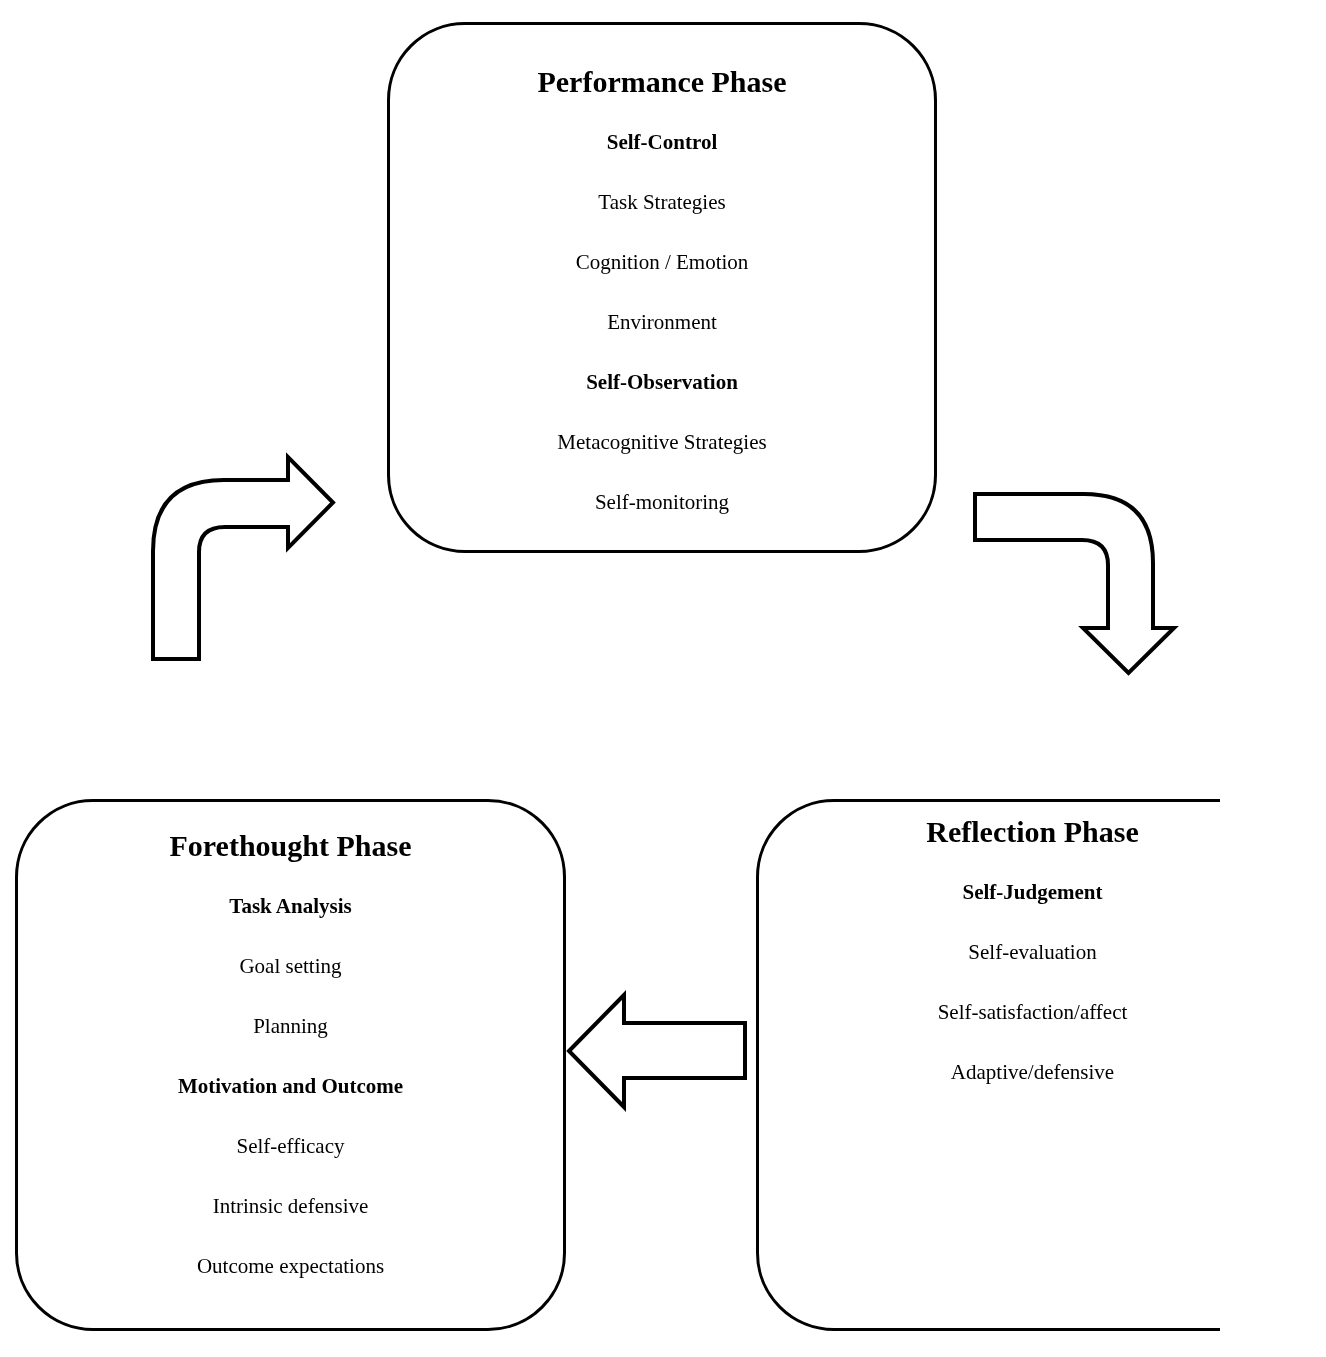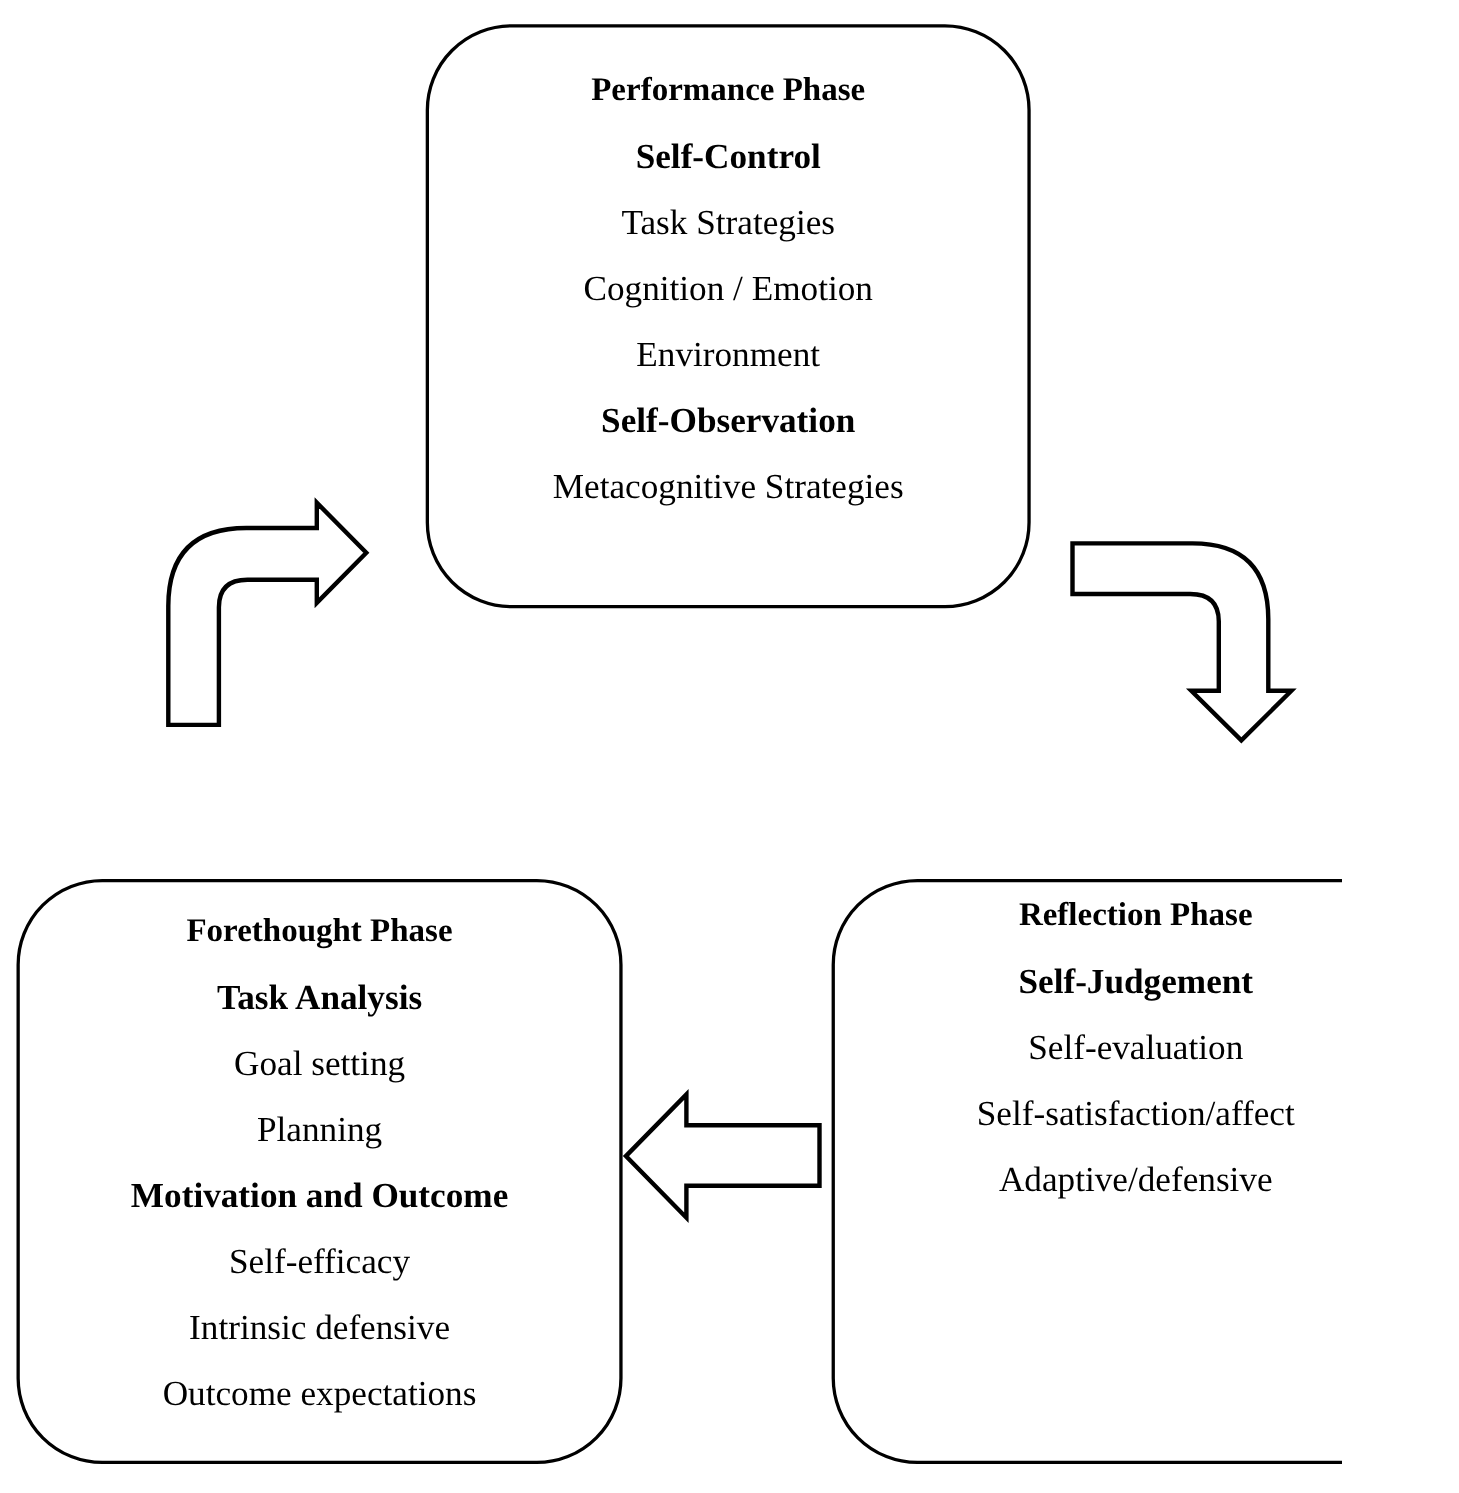--- a/index.html
+++ b/index.html
@@ -15,21 +15,21 @@
   .phase-box {
     position: absolute;
     box-sizing: border-box;
     background: #ffffff;
     border: 3px solid #000000;
     border-radius: 78px;
     text-align: center;
   }
   .phase-box .line {
     line-height: 60px;
-    font-size: 32px;
+    font-size: 21px;
     white-space: nowrap;
   }
   .phase-box .line.title {
     font-size: 30px;
     font-weight: bold;
   }
   .phase-box .line.bold {
     font-weight: bold;
   }
   #box-performance { left: 387px; top: 22px;  width: 550px; height: 531px; padding-top: 27px; }
@@ -55,20 +55,21 @@
 <div class="canvas">
 
   <div class="phase-box" id="box-performance">
     <div class="line title">Performance Phase</div>
     <div class="line bold">Self-Control</div>
     <div class="line">Task Strategies</div>
     <div class="line">Cognition / Emotion</div>
     <div class="line">Environment</div>
     <div class="line bold">Self-Observation</div>
     <div class="line">Metacognitive Strategies</div>
+    <div class="line">Self-monitoring</div>
   </div>
 
   <div class="phase-box" id="box-forethought">
     <div class="line title">Forethought Phase</div>
     <div class="line bold">Task Analysis</div>
     <div class="line">Goal setting</div>
     <div class="line">Planning</div>
     <div class="line bold">Motivation and Outcome</div>
     <div class="line">Self-efficacy</div>
     <div class="line">Intrinsic defensive</div>

